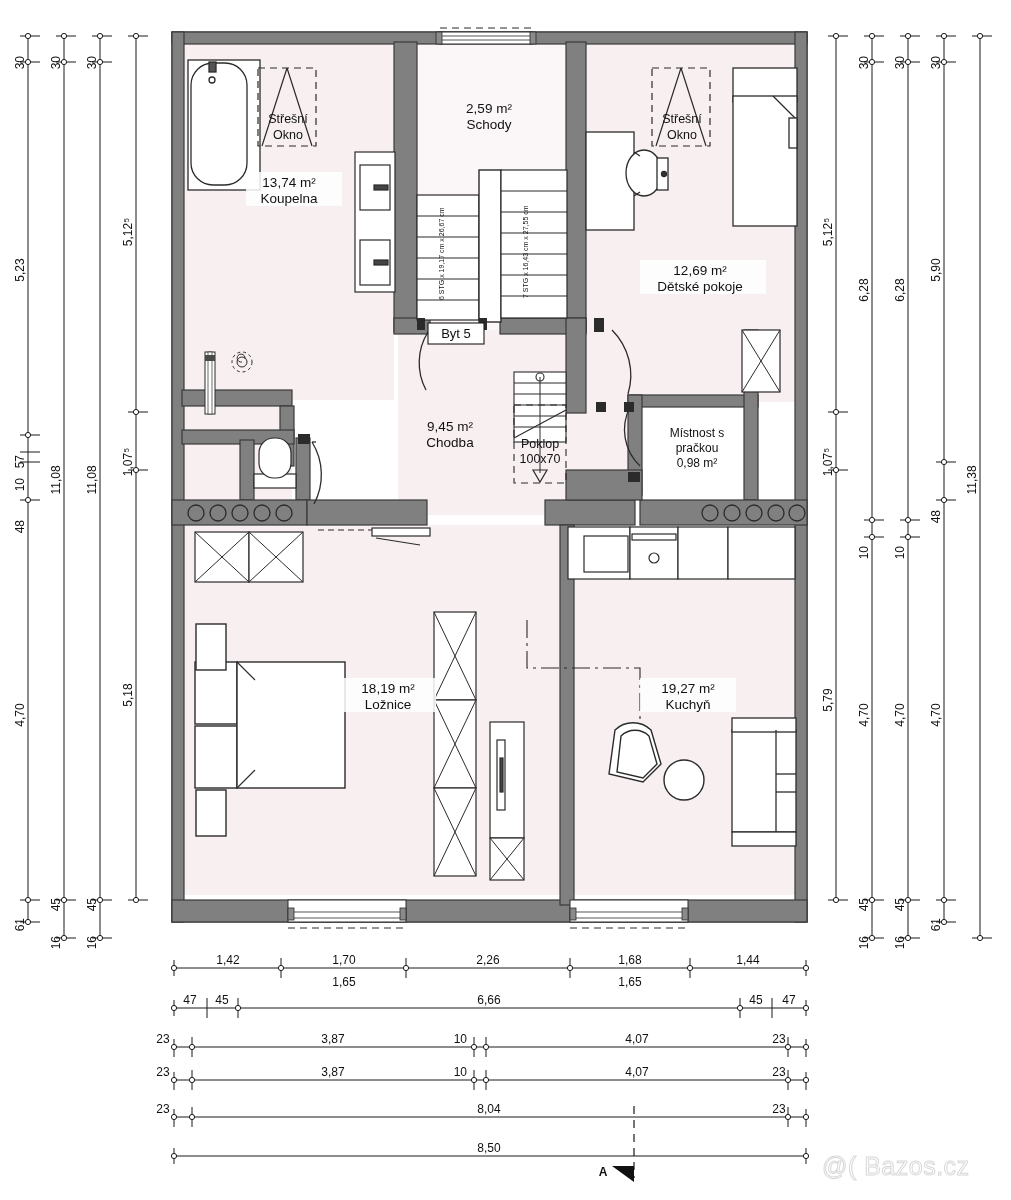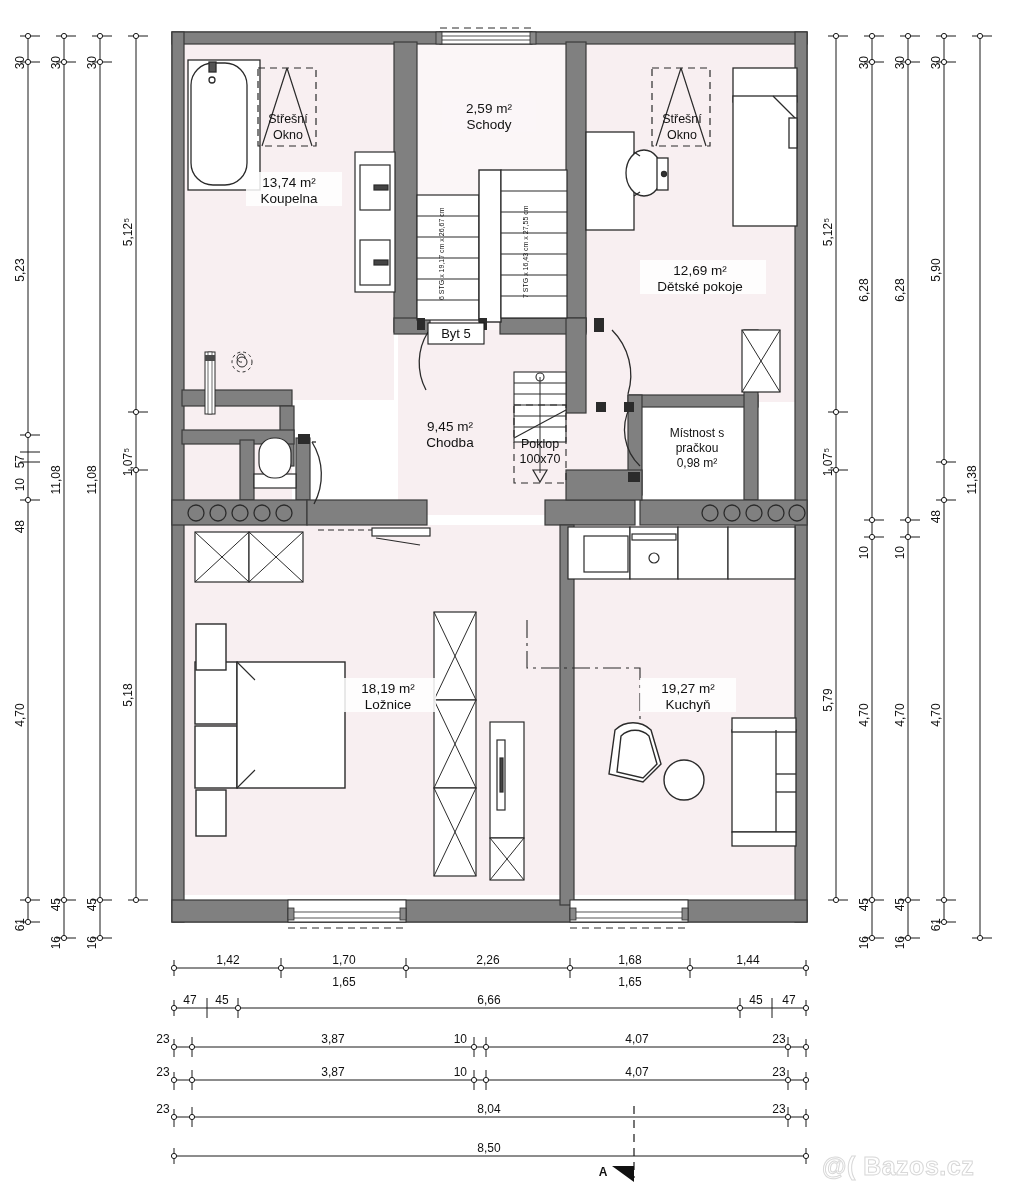--- a/index.html
+++ b/index.html
@@ -1,21 +1,21 @@
 <!DOCTYPE html>
 <html><head>
 <meta charset="utf-8">
 <style>
   html,body{margin:0;padding:0;background:#ffffff;}
   body{width:1011px;height:1200px;position:relative;overflow:hidden;
        font-family:"Liberation Sans","DejaVu Sans",sans-serif;color:#111;}
   .plan{position:absolute;left:0;top:0;width:1011px;height:1200px;}
   svg{display:block;}
   .wm{position:absolute;left:822px;top:1152px;font-size:25px;letter-spacing:.5px;
-      color:#ffffff;-webkit-text-stroke:1px #d8d8d8;font-weight:700;
+      color:#ffffff;-webkit-text-stroke:1px #d8d8d8;font-weight:400;
       font-family:"Liberation Sans",sans-serif;}
 </style>
 </head>
 <body>
 
 <div class="plan">
 <svg width="1011" height="1200" viewBox="0 0 1011 1200" xmlns="http://www.w3.org/2000/svg">
 
   <rect x="0" y="0" width="1011" height="1200" fill="#ffffff"></rect>
 

